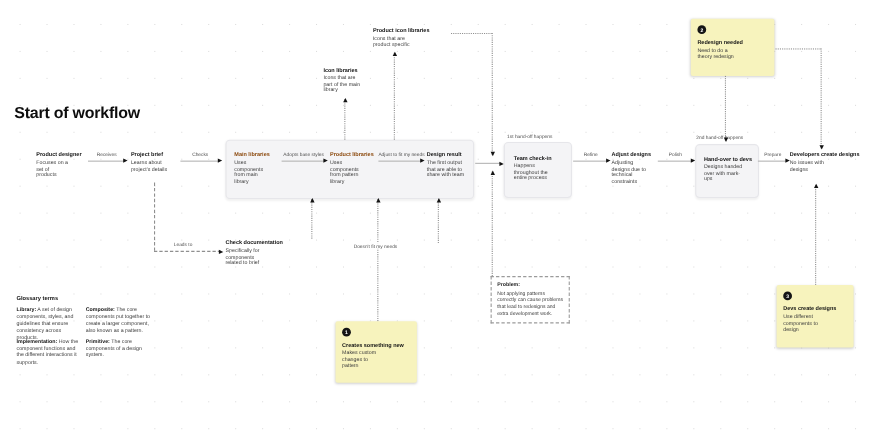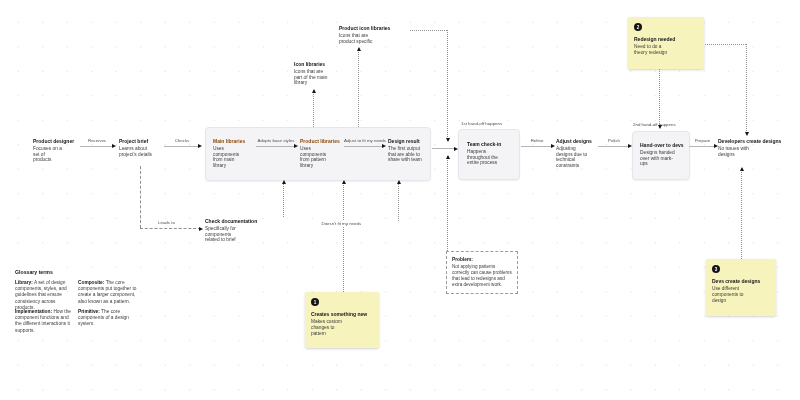--- a/index.html
+++ b/index.html
@@ -53,20 +53,21 @@
   
   .g-title{position:absolute;font-size:5.2px;font-weight:bold;color:#141414;}
   .gterm{position:absolute;font-size:4.8px;color:#3c3c3c;line-height:1.3;}
   .gterm .lead{font-weight:bold;color:#141414;}
 </style>
 </head>
 <body>
 
 <div class="canvas">
 
+  <div class="board-title" style="left:13px;top:95px;">Start of workflow</div>
 
   <div class="tnode" style="left:33px;top:138px;width:46px;">
     <div class="t">Product designer</div>
     <div class="b" style="max-width:30px;">Focuses on a set of products</div>
   </div>
 
   <div class="harrow" style="left:80px;top:138px;width:34px;">
     <div class="lbl">Receives</div>
     <div class="line-h">
         <span class="tri-r"></span>

